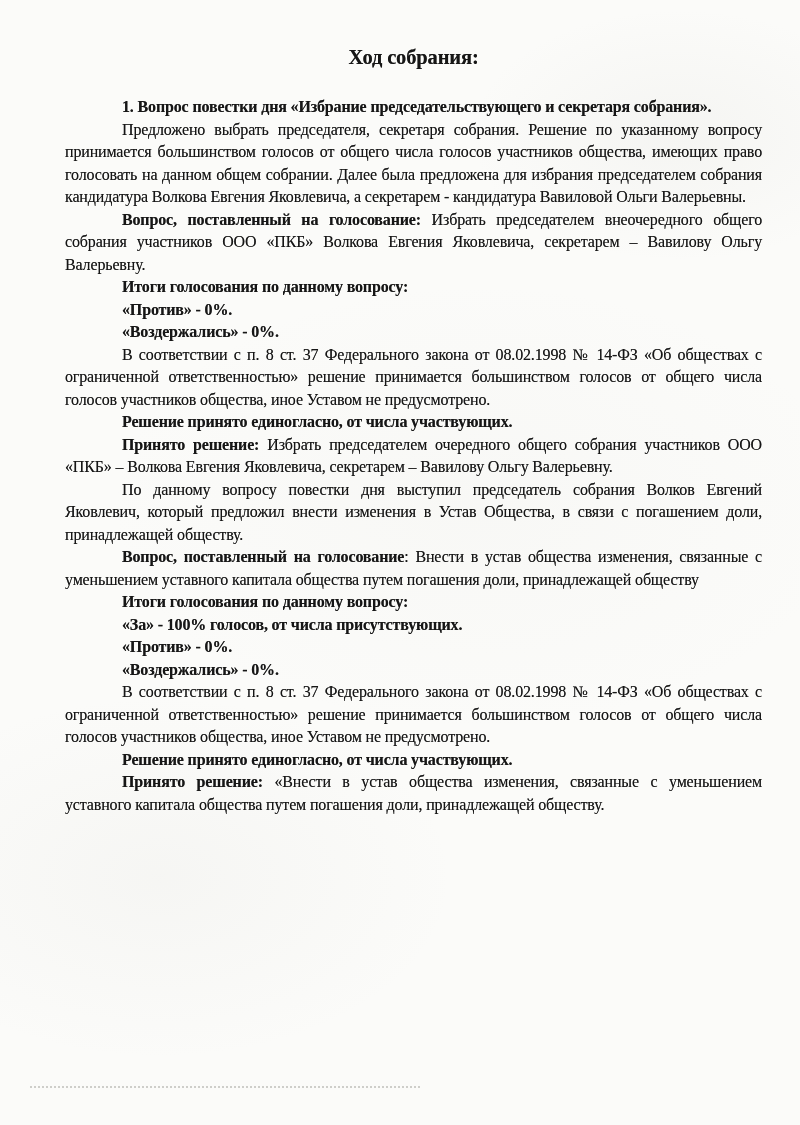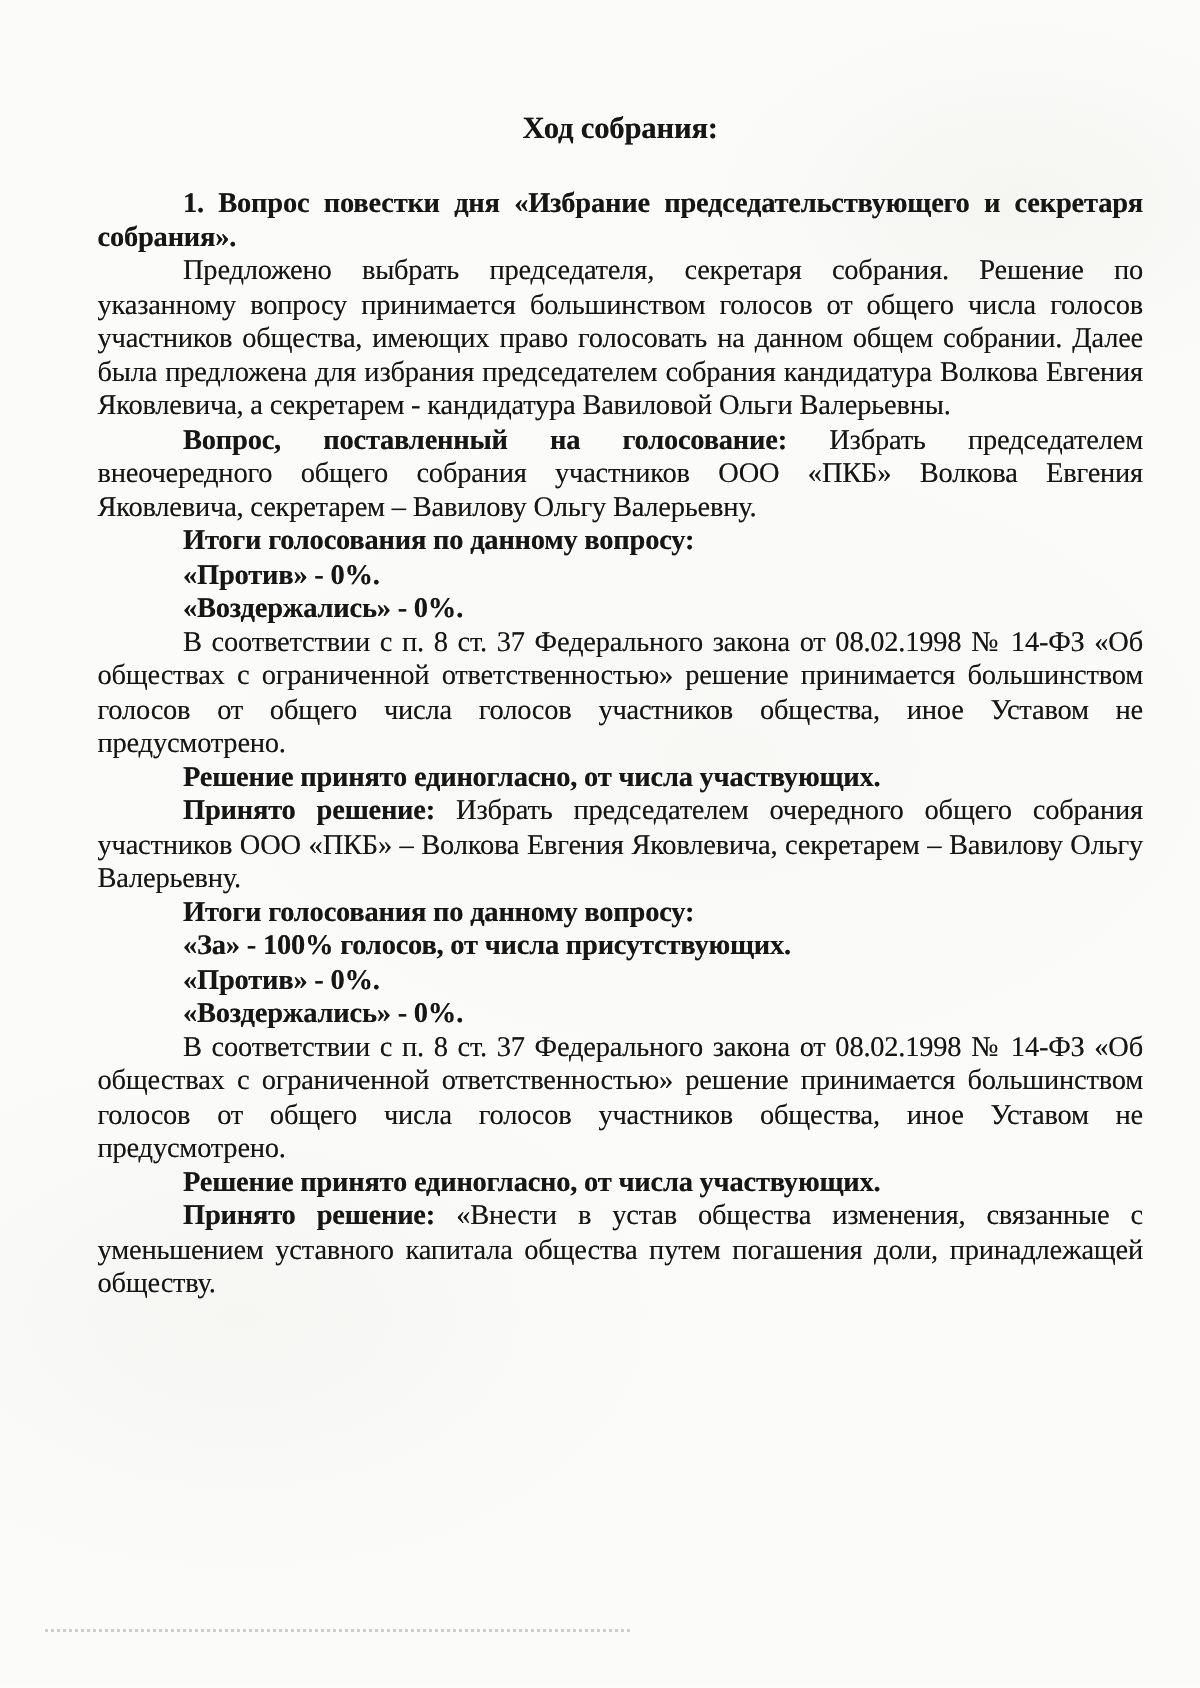--- a/index.html
+++ b/index.html
@@ -17,28 +17,28 @@
     color: #161616;
   }
   .content {
     position: absolute;
     left: 65px;
     top: 44px;
     width: 697px;
   }
   .para {
     margin: 0;
-    font-size: 19px;
+    font-size: 16px;
     line-height: 22.5px;
     letter-spacing: -0.15px;
     text-align: justify;
     text-indent: 57px;
     text-shadow: 0 0 0.3px rgba(10,10,10,0.55);
   }
-  .b { font-weight: bold; margin-top: 29px; }
+  .b { font-weight: bold; }
   .title {
     text-align: center;
     text-indent: 0;
     font-size: 20.5px;
     line-height: 26px;
     margin-bottom: 26px;
   }
   .sec-gap { margin-top: 23px; }
   .artifact-line {
     position: absolute;
@@ -71,21 +71,23 @@
 
     <p class="para"><span class="b">«Воздержались» - 0%.</span></p>
 
     <p class="para"><span>В соответствии с п. 8 ст. 37 Федерального закона от 08.02.1998 № 14-ФЗ «Об обществах с ограниченной ответственностью» решение принимается большинством голосов от общего числа голосов участников общества, иное Уставом не предусмотрено.</span></p>
 
     <p class="para"><span class="b">Решение принято единогласно, от числа участвующих.</span></p>
 
     <p class="para"><span class="b">Принято решение:</span><span> Избрать председателем очередного общего собрания участников ООО «ПКБ» – Волкова Евгения Яковлевича, секретарем – Вавилову Ольгу Валерьевну.</span></p>
 
 
+    <p class="para"><span>По данному вопросу повестки дня выступил председатель собрания Волков Евгений Яковлевич, который предложил внести изменения в Устав Общества, в связи с погашением доли, принадлежащей обществу.</span></p>
 
+    <p class="para"><span class="b">Вопрос, поставленный на голосование</span><span>: Внести в устав общества изменения, связанные с уменьшением уставного капитала общества путем погашения доли, принадлежащей обществу</span></p>
 
     <p class="para"><span class="b">Итоги голосования по данному вопросу:</span></p>
 
     <p class="para"><span class="b">«За» - 100% голосов, от числа присутствующих.</span></p>
 
     <p class="para"><span class="b">«Против» - 0%.</span></p>
 
     <p class="para"><span class="b">«Воздержались» - 0%.</span></p>
 
     <p class="para"><span>В соответствии с п. 8 ст. 37 Федерального закона от 08.02.1998 № 14-ФЗ «Об обществах с ограниченной ответственностью» решение принимается большинством голосов от общего числа голосов участников общества, иное Уставом не предусмотрено.</span></p>

